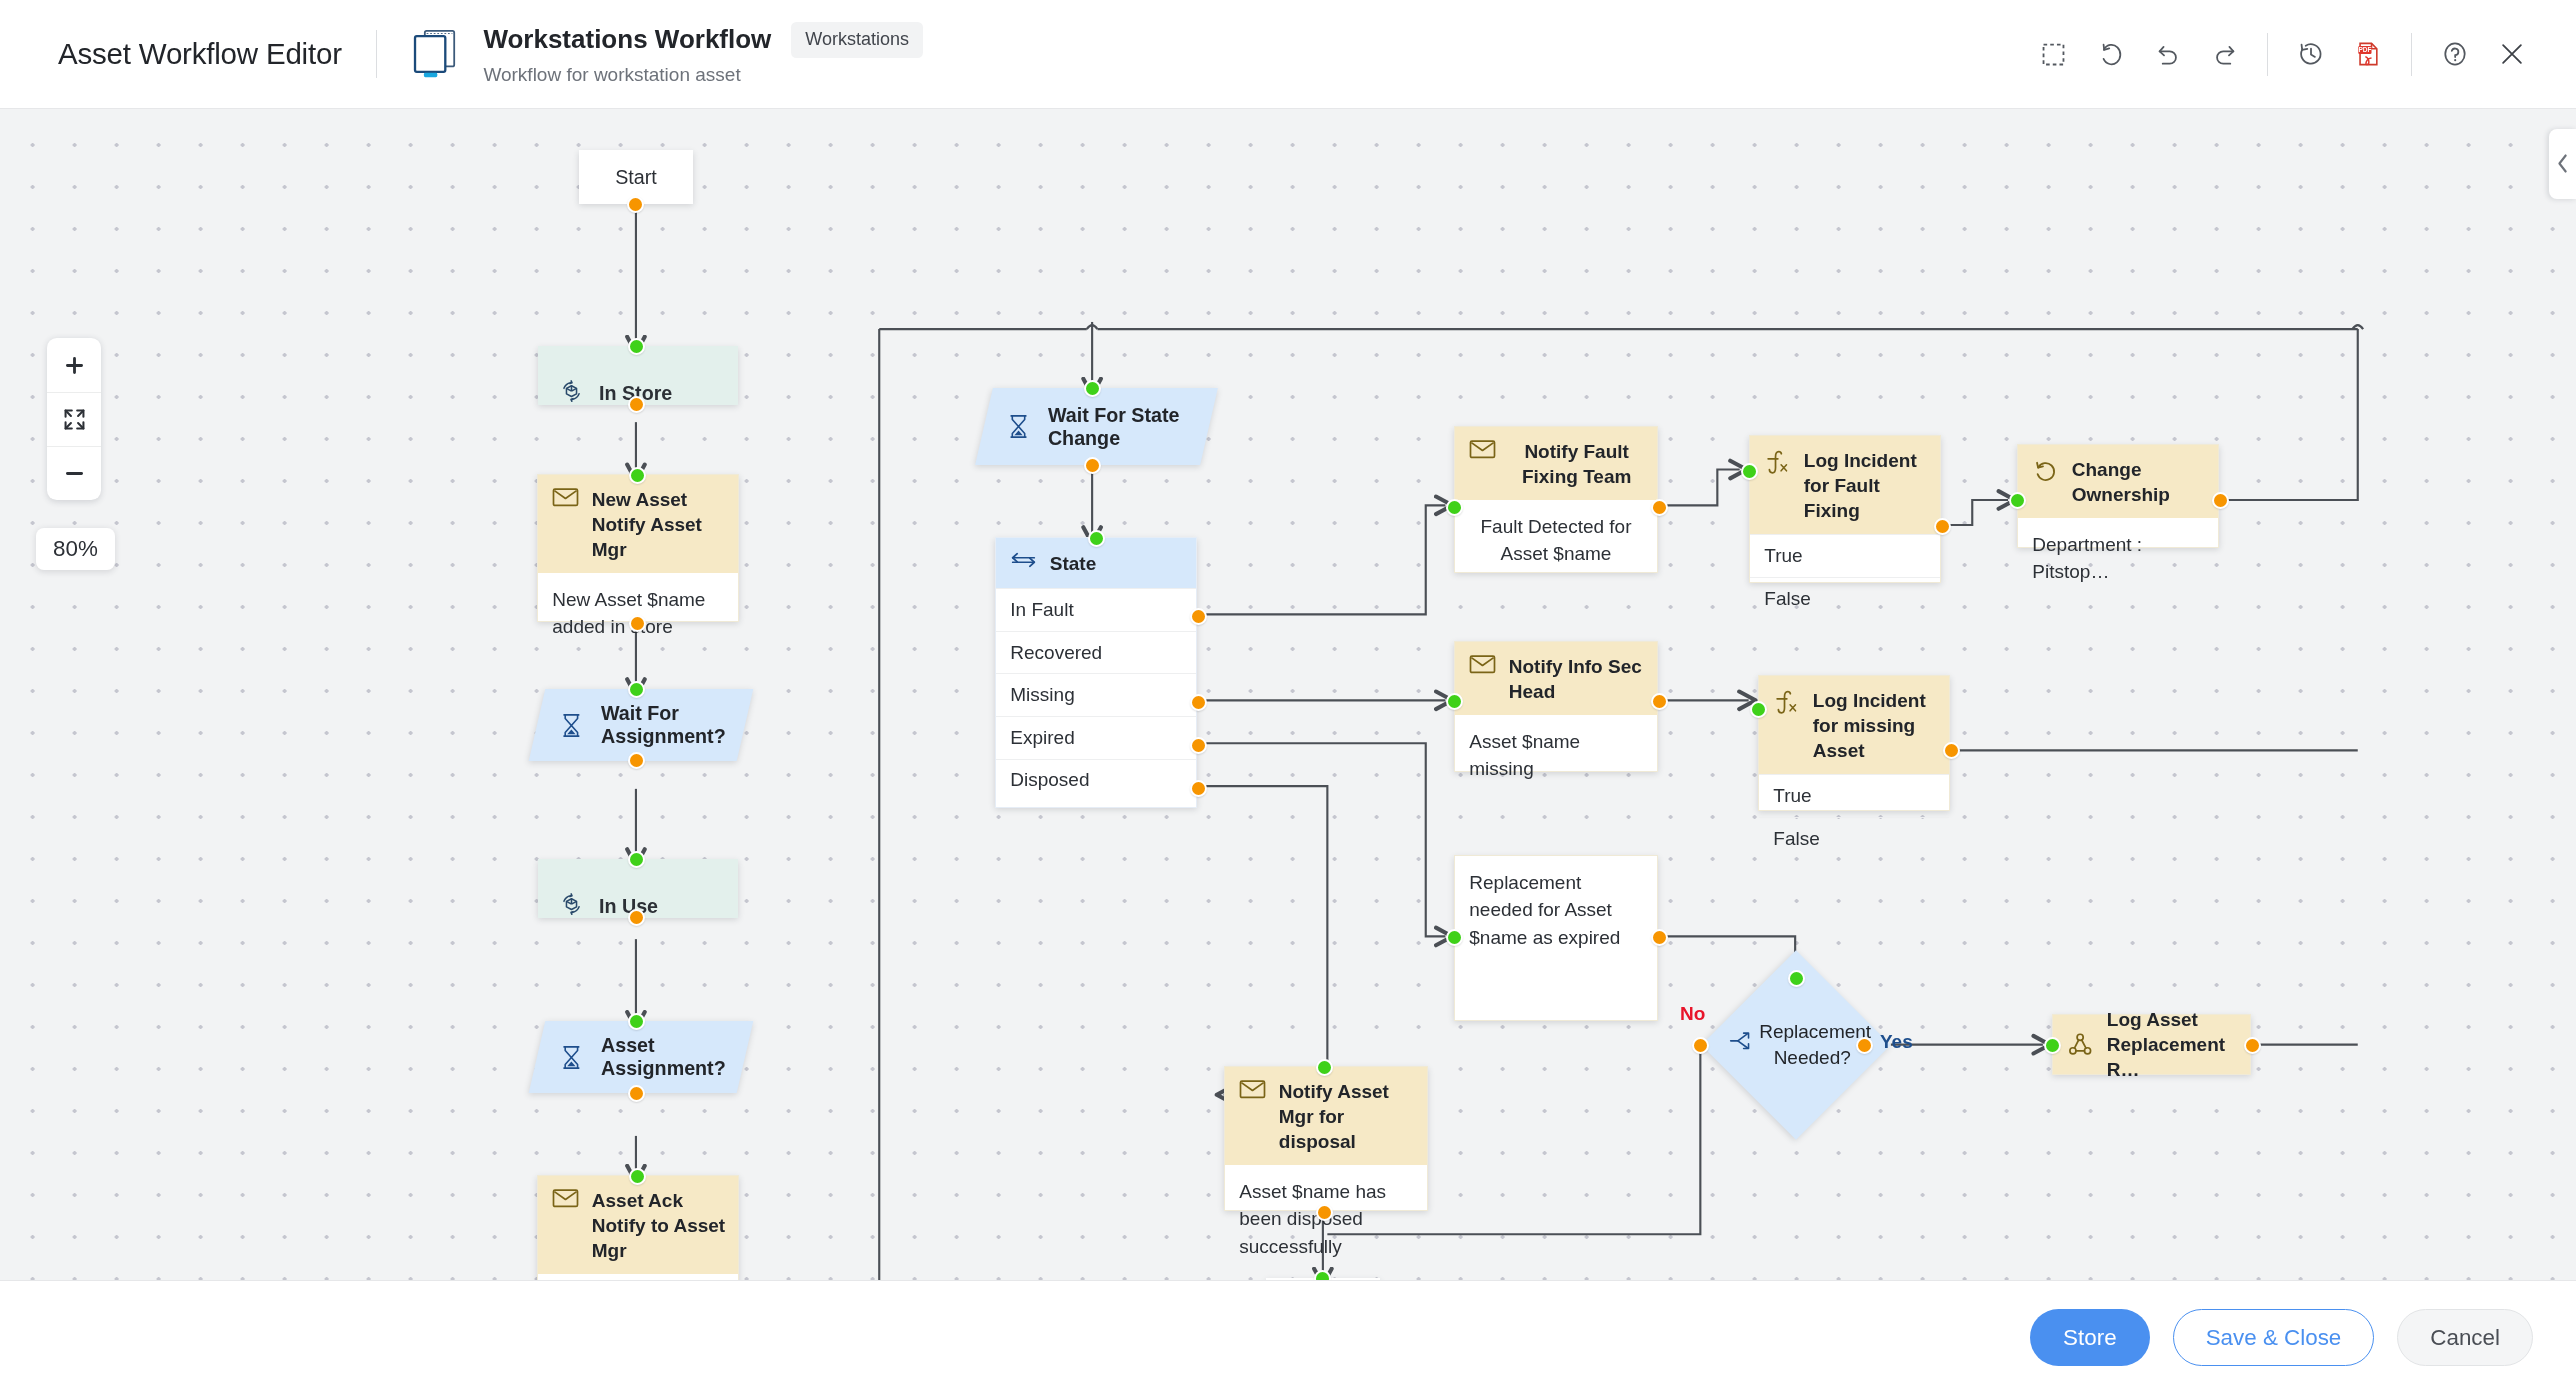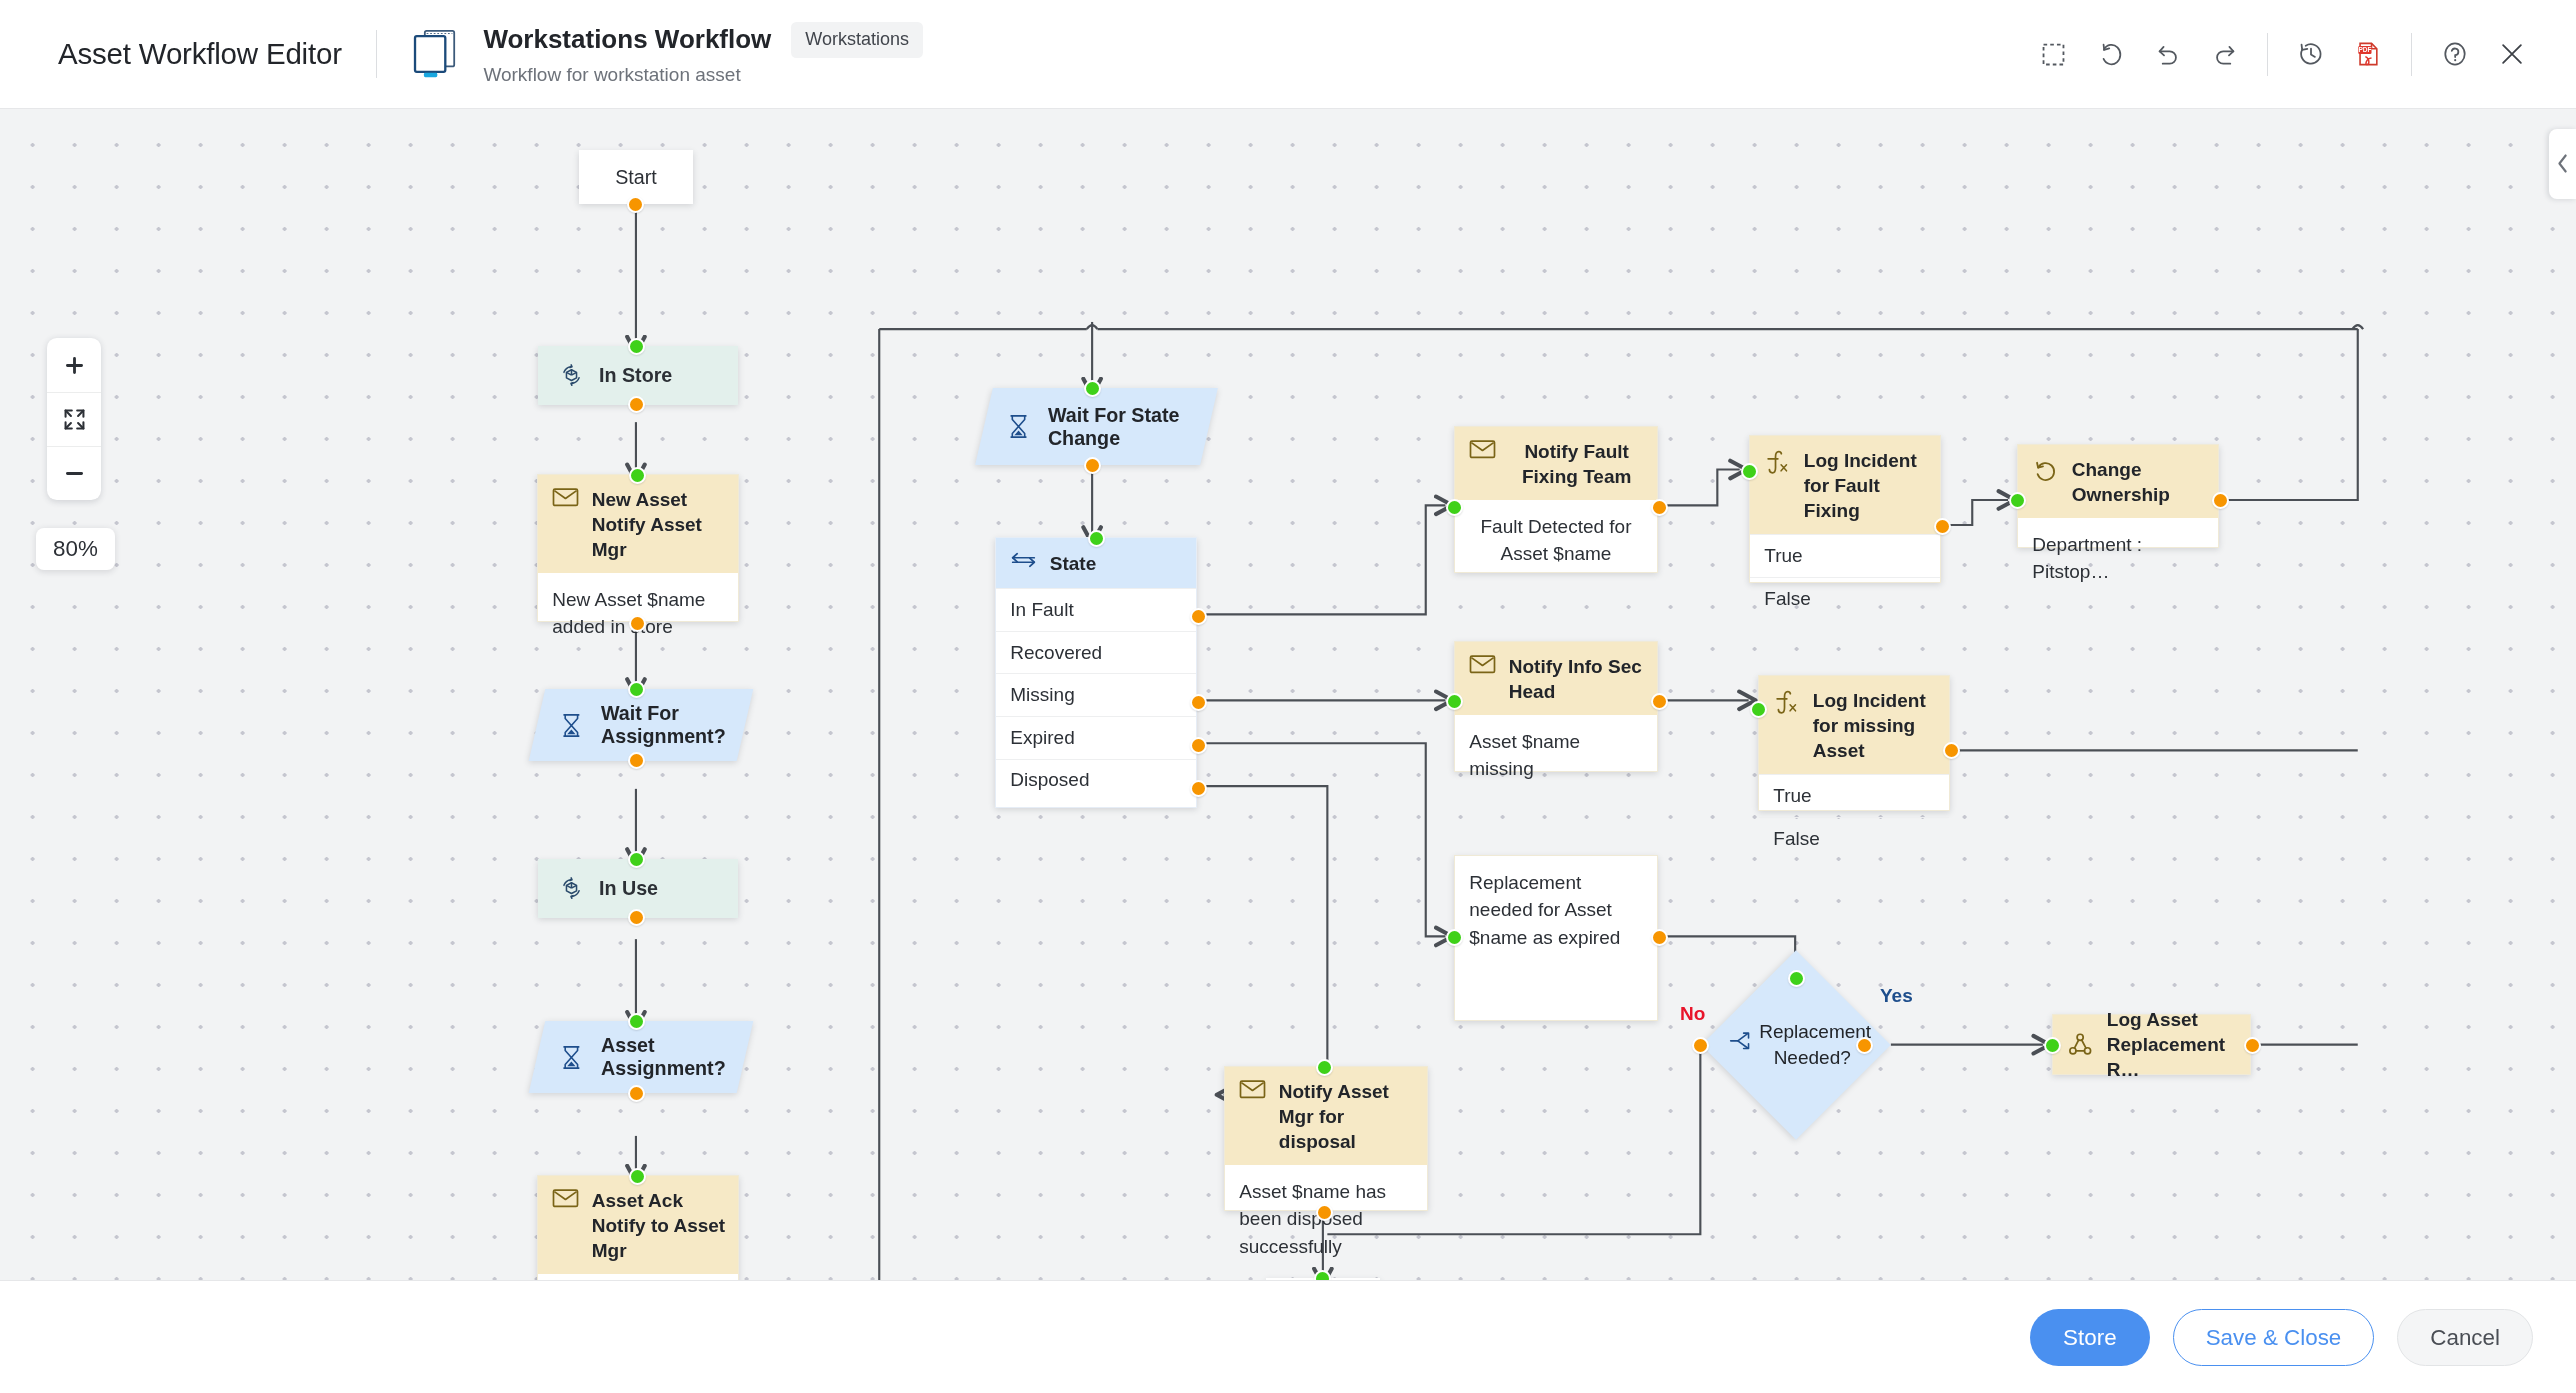--- a/index.html
+++ b/index.html
@@ -84,21 +84,21 @@
   
   .node { position: absolute; z-index: 20; }
   .node-shadow { box-shadow: 0 1.8px 6.3px rgba(40,45,60,.17); }
 
   .term {                       
     background: #ffffff; display: flex; align-items: center; justify-content: center;
     font-size: 19.7px; color: #2c3036;
   }
 
   .state-node {                 
-    background: #e3f0ec; display: flex; align-items: center; padding-left: 19.7px;
+    background: #e3f0ec; display: flex; align-items: flex-end; padding-left: 19.7px;
     font-size: 19.7px; color: #2c3036; font-weight: 600; gap: 14.3px;
   }
 
   .wait-node {                  
     background: #d6e8fb; display: flex; align-items: center; padding-left: 23px;
     font-size: 19.7px; color: #22252a; font-weight: 600; gap: 14.3px;
     transform: skewX(-13deg);
   }
   .wait-node > * { transform: skewX(13deg); }
 
@@ -560,21 +560,21 @@
             <path d="M23 14.2 L23 19.6 L17.5 19.6"></path>
           </svg>
         </span>
         <span style="max-width:106px;">Replacement Needed?</span>
       </div>
     </div>
     <span class="port in" style="position:absolute; left:1788px; top:861px; z-index:31;"></span>
     <span class="port out" style="position:absolute; left:1856px; top:928px; z-index:31;"></span>
     <span class="port out" style="position:absolute; left:1692px; top:928px; z-index:31;"></span>
     <span class="edge-label" style="left:1680px; top:894px; color:#e8142a;">No</span>
-    <span class="edge-label" style="left:1880px; top:876px; color:#1e4e8c;">Yes</span>
+    <span class="edge-label" style="left:1880px; top:922px; color:#1e4e8c;">Yes</span>
 
     <div class="node card node-shadow" style="left:2052px; top:905px; width:199px; height:61px;">
       <div class="card-head" style="height:100%; align-items:center;">
         <span class="head-icon centered">
           <svg width="27" height="27" viewBox="0 0 30 30" fill="none" stroke="#7a6417" stroke-width="1.9" stroke-linecap="round">
             <circle cx="14.6" cy="7" r="3.4"></circle>
             <circle cx="6.6" cy="22" r="3.4"></circle>
             <circle cx="22.8" cy="22" r="3.4"></circle>
             <path d="M12.9 10 L8.3 19"></path>
             <path d="M16.3 10 L21.1 19"></path>

